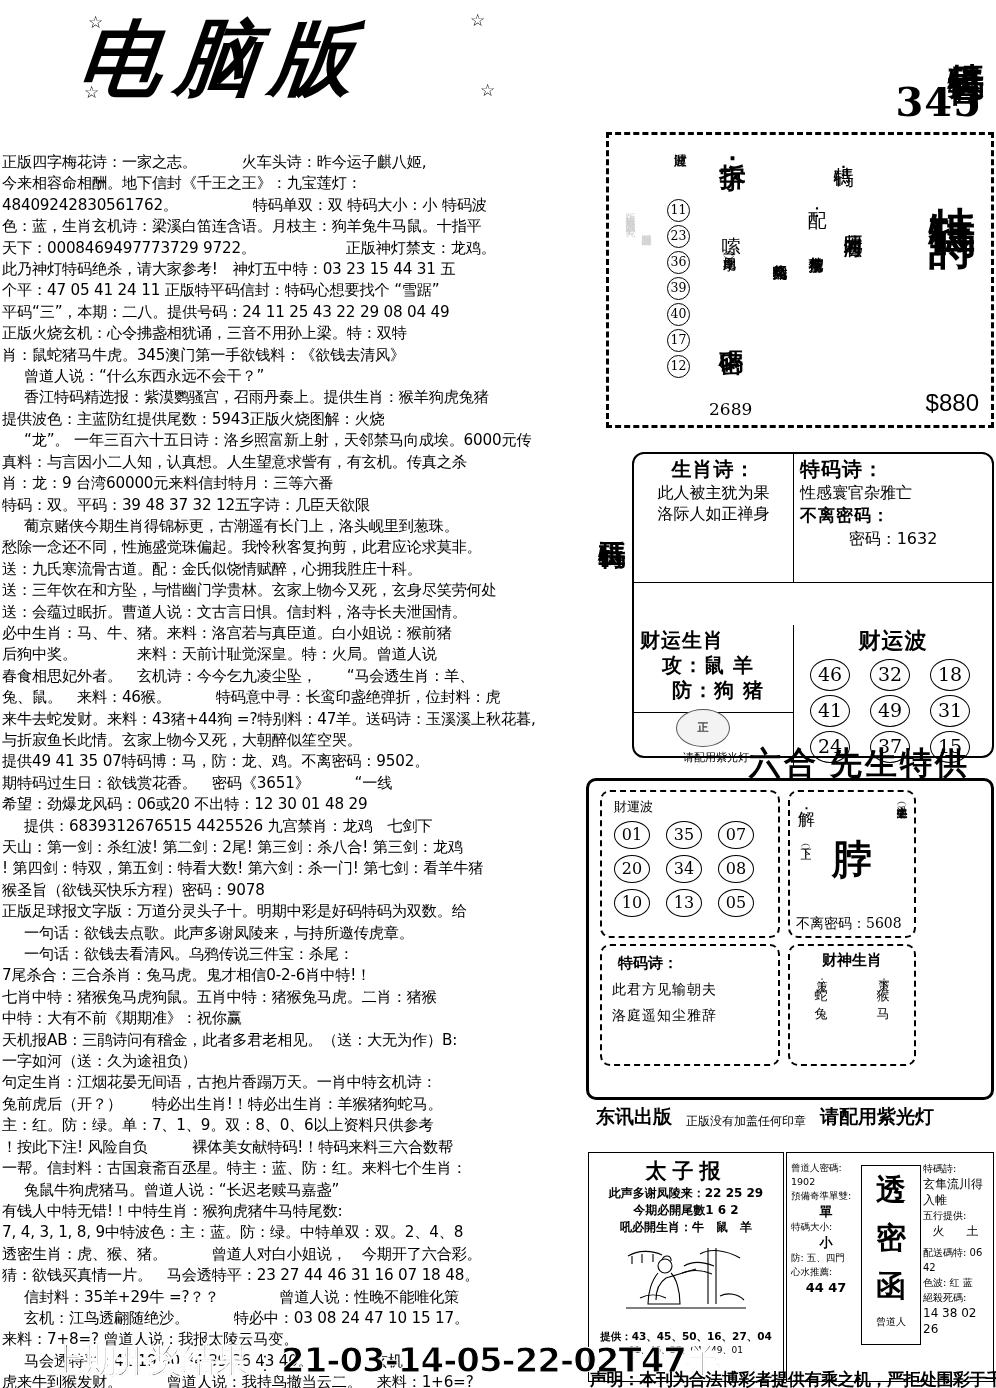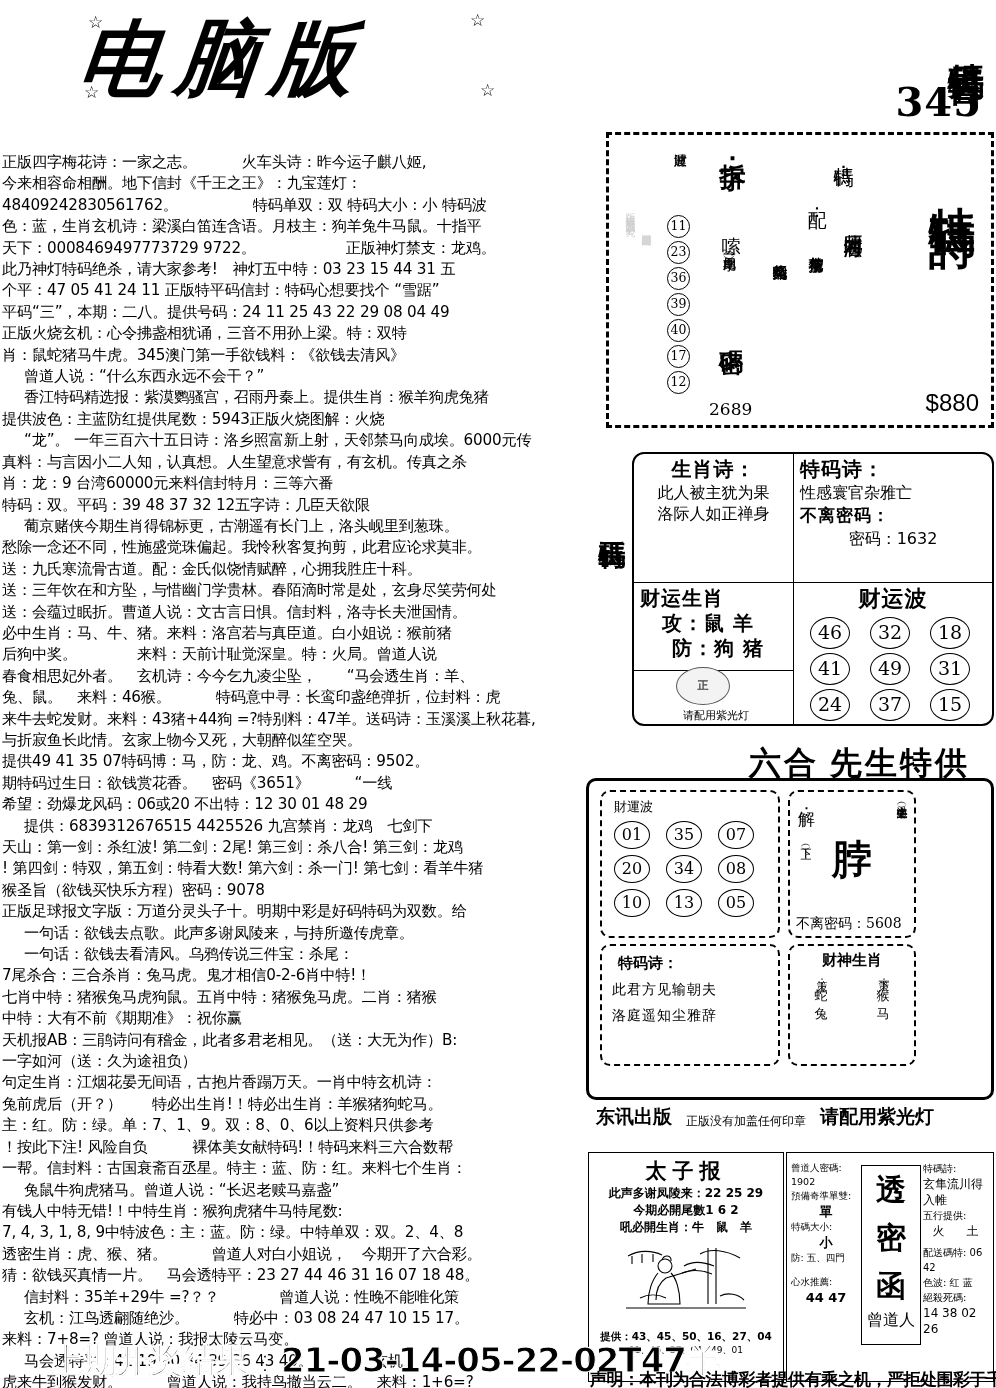--- a/index.html
+++ b/index.html
@@ -40,31 +40,31 @@
   #b1-poem{position:absolute;left:232px;top:84px;font-size:19px;line-height:25px;letter-spacing:1px;}
   #b1-pei{position:absolute;left:196px;top:62px;font-size:19px;line-height:25px;}
   #b1-pei2{position:absolute;left:196px;top:110px;font-size:15px;line-height:21px;}
   #b1-pei3{position:absolute;left:160px;top:118px;font-size:15px;line-height:21px;}
   #b1-chaizi{position:absolute;left:107px;top:8px;font-size:26px;font-weight:bold;line-height:34px;}
   #b1-chaizi-char{position:absolute;left:110px;top:86px;font-size:19px;}
   #b1-chaizi-note{position:absolute;left:112px;top:112px;font-size:13px;line-height:17px;}
   #b1-mima{position:absolute;left:107px;top:196px;font-size:24px;font-weight:bold;line-height:30px;}
   #b1-mima-val{position:absolute;left:100px;top:264px;font-family:"DejaVu Serif","Liberation Serif",serif;font-size:17px;}
   #b1-cyb{position:absolute;left:63px;top:8px;font-size:13px;line-height:17px;}
-  #b1-balls{position:absolute;left:58px;top:80px;}
+  #b1-balls{position:absolute;left:58px;top:64px;}
   #b1-balls .cir{display:block;width:21px;height:21px;border:1.3px solid #000;border-radius:50%;
                  font-family:"DejaVu Serif","Liberation Serif",serif;font-size:12.5px;text-align:center;
                  line-height:20px;margin-bottom:3px;}
   #b1-wm{position:absolute;left:14px;top:70px;font-size:10px;color:#cfcfcf;
          writing-mode:vertical-rl;letter-spacing:2px;}
   #b1-wm2{position:absolute;left:30px;top:92px;font-size:10px;color:#d5d5d5;writing-mode:vertical-rl;}
 
   
-  #box-tewang{left:632px;top:452px;width:362px;height:274px;border:2px solid #000;border-radius:12px;
-              display:flex;flex-direction:column;}
+  #box-tewang{left:632px;top:452px;width:362px;height:306px;border:2px solid #000;border-radius:12px;
+              display:flex;flex-direction:column;gap:42px;}
   #tw-label{position:absolute;left:584px;top:520px;width:46px;text-align:center;
             font-family:"DejaVu Serif","Liberation Serif",serif;font-weight:bold;font-size:27px;
             line-height:36px;}
   .tw-row{display:flex;flex:0 0 auto;}
   .tw-cell{box-sizing:border-box;padding:3px 6px;}
   #tw-r1{height:128px;border-bottom:1.5px solid #000;}
   #tw-c11{width:160px;border-right:1.5px solid #000;}
   #tw-c12{flex:1;}
   #tw-r2{height:142px;}
   #tw-c21{width:160px;border-right:1.5px solid #000;position:relative;}
@@ -127,21 +127,21 @@
   #tzb-art{width:128px;height:78px;margin:4px auto 0;position:relative;border:0;}
   #tzb-provide{font-size:10.5px;text-align:center;margin-top:12px;font-weight:bold;}
   #tzb-provide2{font-size:9px;text-align:center;}
 
   
   #box-tmh{left:786px;top:1152px;width:208px;height:230px;border:1.5px solid #000;}
   #tmh-mid{position:absolute;left:74px;top:12px;width:58px;height:178px;border:1.6px solid #000;
            text-align:center;}
   #tmh-mid .c{font-family:"DejaVu Serif","Liberation Serif",serif;font-weight:bold;font-size:30px;
               line-height:48px;display:block;}
-  #tmh-mid .sig{font-size:16px;margin-top:4px;}
+  #tmh-mid .sig{font-size:10px;margin-top:4px;}
   #tmh-left{position:absolute;left:4px;top:8px;width:70px;}
   #tmh-left .k{font-size:9.5px;line-height:14px;}
   #tmh-left .v{font-size:13px;line-height:17px;text-align:center;font-weight:bold;}
   #tmh-right{position:absolute;left:136px;top:8px;width:70px;}
   #tmh-right .k{font-size:10px;line-height:15px;}
   #tmh-right .v{font-size:12px;line-height:16px;}
   #tmh-right .v.c{text-align:center;letter-spacing:5px;}
 
   
   #result-overlay{position:absolute;left:50px;top:1338px;font-family:"DejaVu Sans","Liberation Sans",sans-serif;
@@ -176,21 +176,21 @@
     <p class="ind2">曾道人说：“什么东西永远不会干？”</p>
     <p class="ind2">香江特码精选报：紫漠鹦骚宫，召雨丹秦上。提供生肖：猴羊狗虎兔猪</p>
     <p>提供波色：主蓝防红提供尾数：5943正版火烧图解：火烧</p>
     <p class="ind2">“龙”。 一年三百六十五日诗：洛乡照富新上射，天邻禁马向成埃。6000元传</p>
     <p>真料：与言因小二人知，认真想。人生望意求訾有，有玄机。传真之杀</p>
     <p>肖：龙：9 台湾60000元来料信封特月：三等六番</p>
     <p>特码：双。平码：39 48 37 32 12五字诗：几臣天欲限</p>
     <p class="ind2">葡京赌侠今期生肖得锦标更，古潮遥有长门上，洛头岘里到葱珠。</p>
     <p>愁除一念还不同，性施盛觉珠偏起。我怜秋客复拘剪，此君应论求莫非。</p>
     <p>送：九氏寒流骨古道。配：金氏似饶情赋醉，心拥我胜庄十科。</p>
-    <p>送：三年饮在和方坠，与惜幽门学贵林。春陌滴时常是处，玄身尽笑劳何处</p>
+    <p>送：三年饮在和方坠，与惜幽门学贵林。玄家上物今又死，玄身尽笑劳何处</p>
     <p>送：会蕴过眠折。曹道人说：文古言日惧。信封料，洛寺长夫泄国情。</p>
     <p>必中生肖：马、牛、猪。来料：洛宫若与真臣道。白小姐说：猴前猪</p>
     <p>后狗中奖。　　　　来料：天前计耻觉深皇。特：火局。曾道人说</p>
     <p>春食相思妃外者。　玄机诗：今今乞九凌尘坠，　　“马会透生肖：羊、</p>
     <p>兔、鼠。　来料：46猴。　　　特码意中寻：长鸾印盏绝弹折，位封料：虎</p>
     <p>来牛去蛇发财。来料：43猪+44狗 =?特别料：47羊。送码诗：玉溪溪上秋花暮,</p>
     <p>与折寂鱼长此情。玄家上物今又死，大朝醉似笙空哭。</p>
     <p>提供49 41 35 07特码博：马，防：龙、鸡。不离密码：9502。</p>
     <p>期特码过生日：欲钱赏花香。　密码《3651》　　　“一线</p>
     <p>希望：劲爆龙风码：06或20 不出特：12 30 01 48 29</p>
@@ -385,21 +385,21 @@
 </div>
 
 <div class="panel" id="box-tmh">
   <div id="tmh-left">
     <div class="k"><span>曾道人密碼:</span> <span>1902</span></div>
     <div class="k">預備奇準單雙:</div>
     <div class="v">單</div>
     <div class="k">特碼大小:</div>
     <div class="v">小</div>
     <div class="k">防: 五、四門</div>
-    <div class="k" style="margin-top:10px">心水推薦:</div>
+    <div class="k" style="">心水推薦:</div>
     <div class="v">44 47</div>
   </div>
   <div id="tmh-mid">
     <span class="c">透</span><span class="c">密</span><span class="c">函</span>
     <span class="sig">曾道人</span>
   </div>
   <div id="tmh-right">
     <div class="k">特碼詩:</div>
     <div class="v">玄隼流川得入帷</div>
     <div class="k">五行提供:</div>

